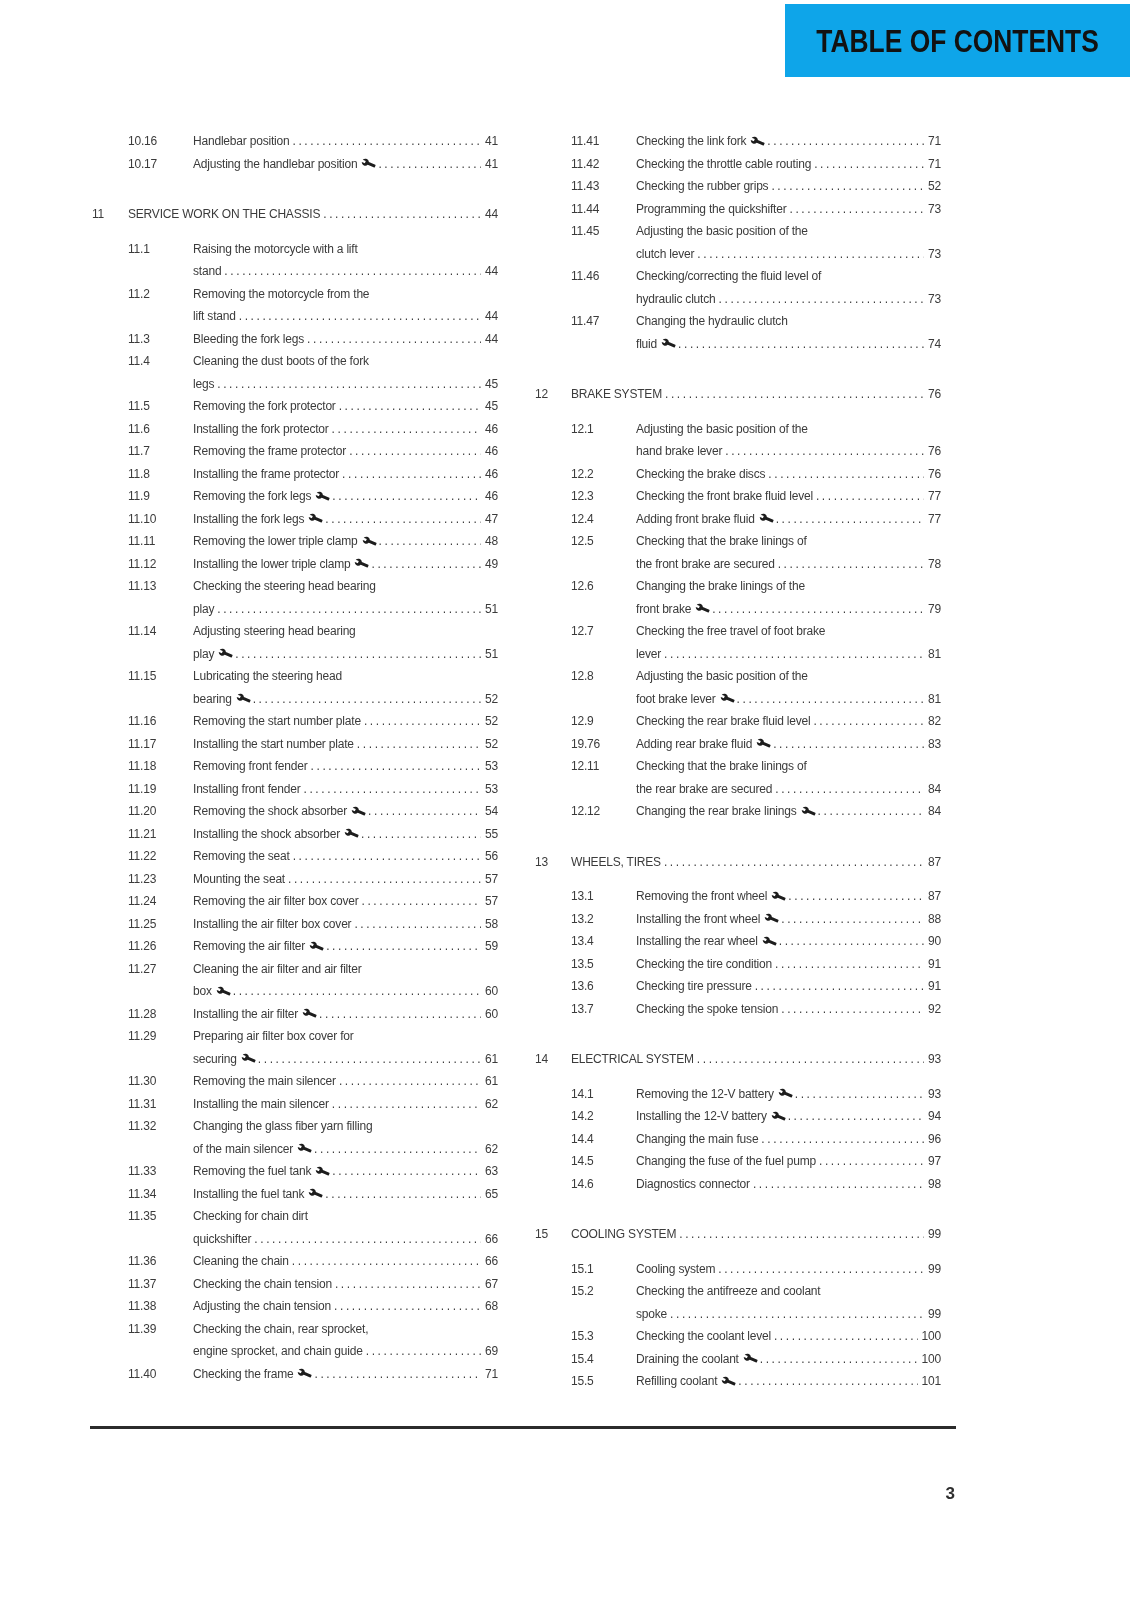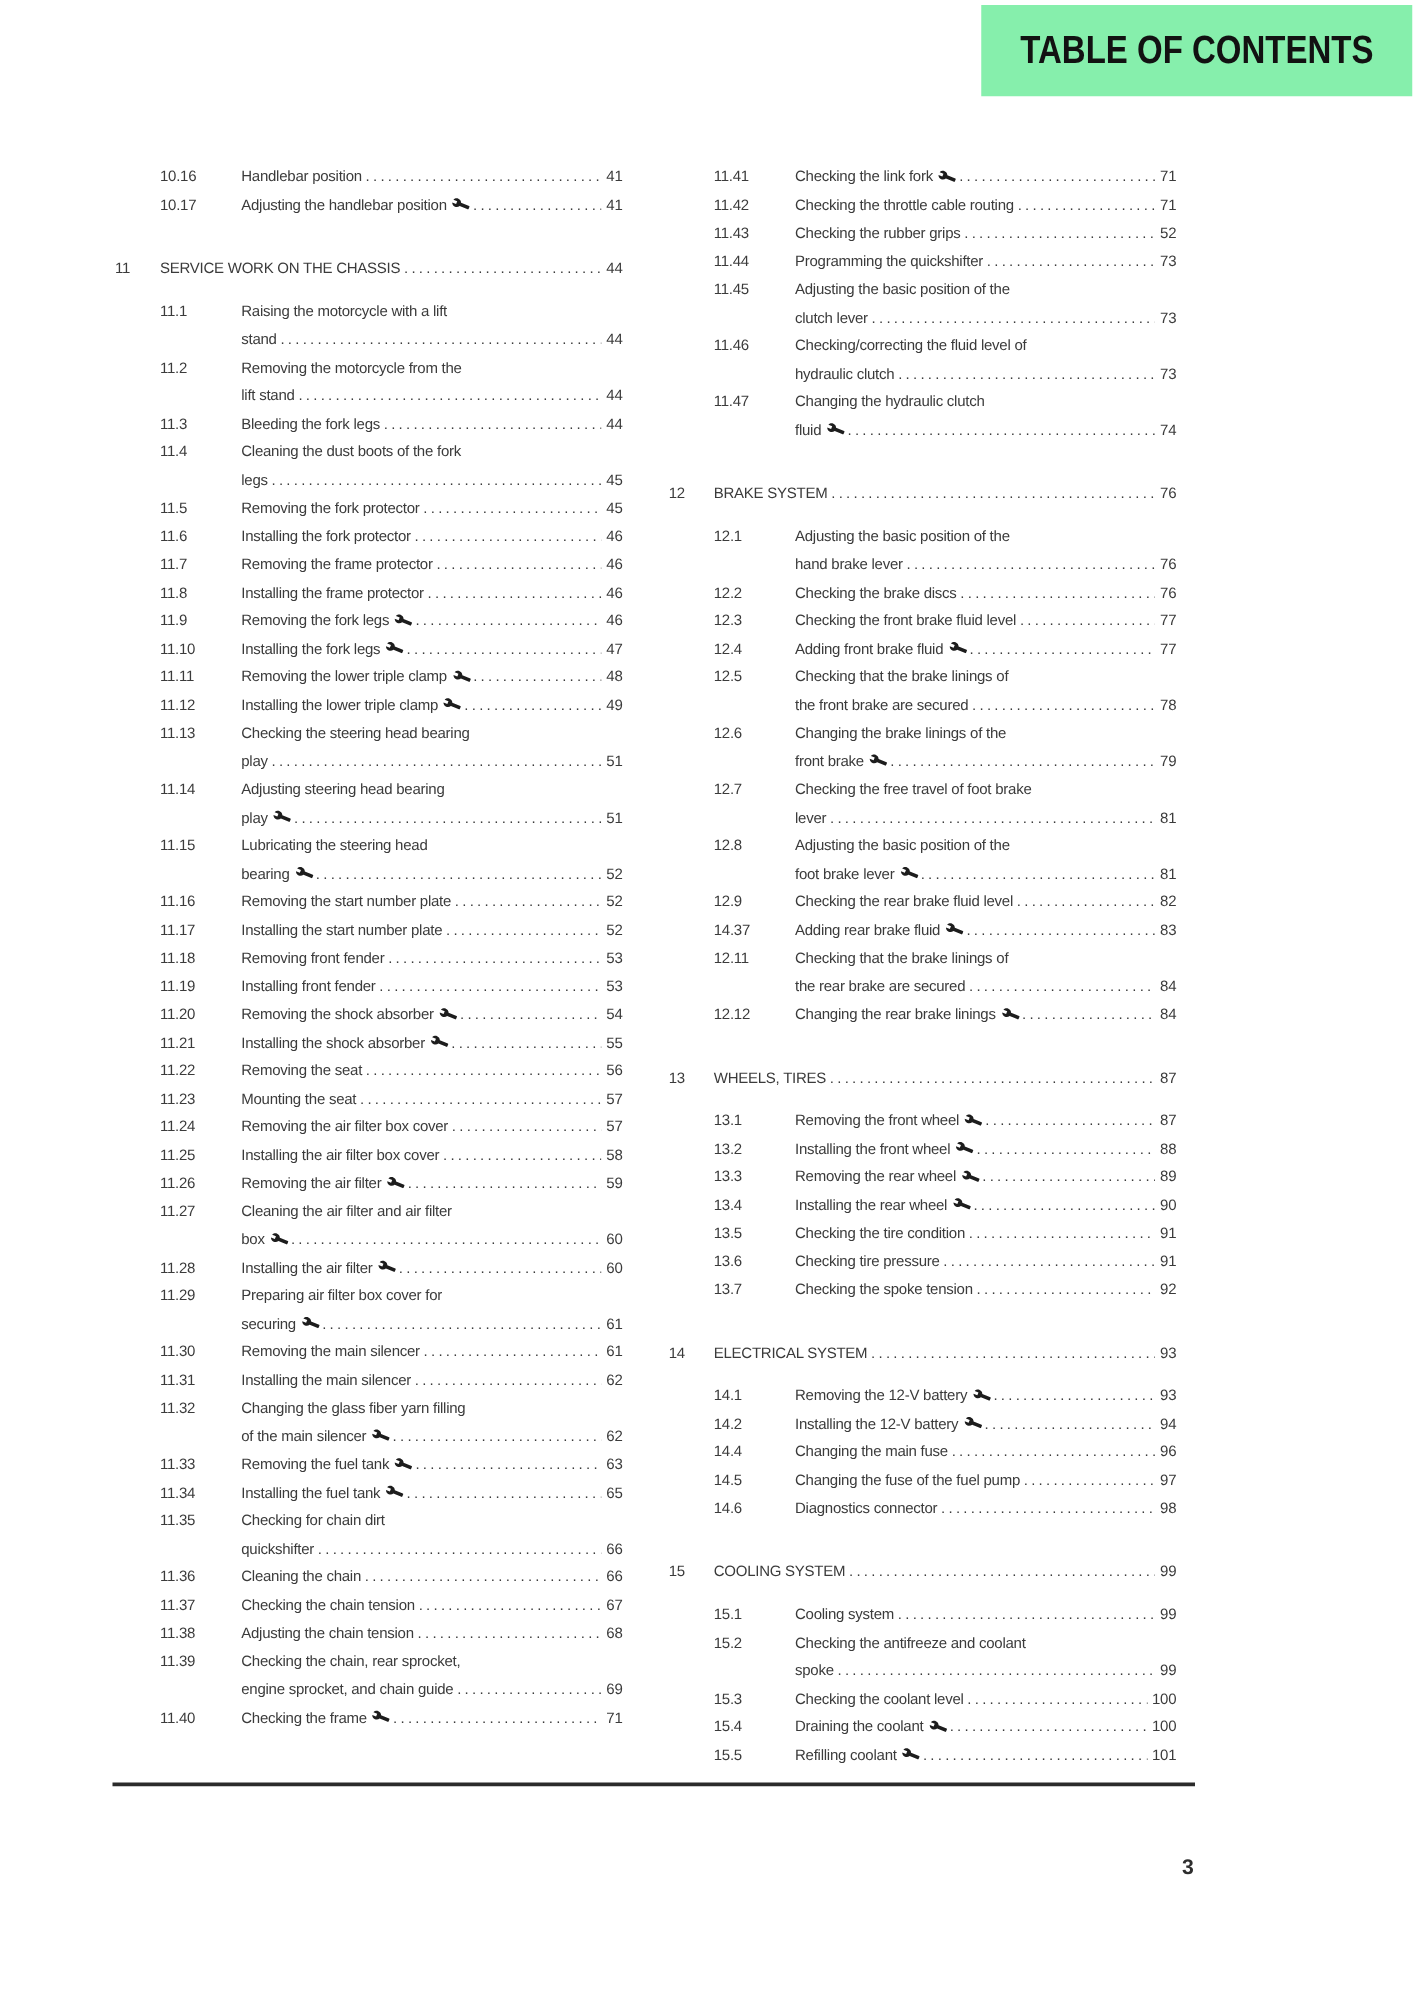--- a/index.html
+++ b/index.html
@@ -8,21 +8,21 @@
     background:#ffffff;
     position:relative;
     font-family:"Liberation Sans", sans-serif;
     color:#3b3b3b;
     overflow:hidden;
   }
 
   
   .header-box {
     position:absolute; left:785px; top:4px; width:345px; height:73px;
-    background:#86efac;
+    background:#0ea5e9;
     display:flex; align-items:center; justify-content:center;
   }
   .header-title {
     font-size:30px; font-weight:bold; color:#121212;
     letter-spacing:0px; white-space:nowrap;
     transform:scaleX(0.88) scaleY(1.05);
   }
 
   
   .toc-col {
@@ -794,21 +794,21 @@
       <span class="num">12.9</span>
       <div class="body">
         <div class="lastline">
           <span class="txt">Checking the rear brake fluid level</span>
           <span class="leader"></span>
           <span class="page">82</span>
         </div>
       </div>
     </div>
     <div class="row entry">
-      <span class="num">14.37</span>
+      <span class="num">19.76</span>
       <div class="body">
         <div class="lastline">
           <span class="txt">Adding rear brake fluid</span>
           <span class="wrench">
             <svg width="13" height="13" viewBox="0 0 24 24" fill="#1d1d1d" xmlns="http://www.w3.org/2000/svg">
               <path d="M22.7 19l-9.1-9.1c.9-2.3.4-5-1.5-6.9-2-2-5-2.4-7.4-1.3L9 6 6 9 1.6 4.7C.4 7.1.9 10.1 2.9 12.1c1.9 1.9 4.6 2.4 6.9 1.5l9.1 9.1c.4.4 1 .4 1.4 0l2.3-2.3c.5-.4.5-1.1.1-1.4z"></path>
             </svg>
           </span>
           <span class="leader"></span>
           <span class="page">83</span>
@@ -871,35 +871,20 @@
       <div class="body">
         <div class="lastline">
           <span class="txt">Installing the front wheel</span>
           <span class="wrench">
             <svg width="13" height="13" viewBox="0 0 24 24" fill="#1d1d1d" xmlns="http://www.w3.org/2000/svg">
               <path d="M22.7 19l-9.1-9.1c.9-2.3.4-5-1.5-6.9-2-2-5-2.4-7.4-1.3L9 6 6 9 1.6 4.7C.4 7.1.9 10.1 2.9 12.1c1.9 1.9 4.6 2.4 6.9 1.5l9.1 9.1c.4.4 1 .4 1.4 0l2.3-2.3c.5-.4.5-1.1.1-1.4z"></path>
             </svg>
           </span>
           <span class="leader"></span>
           <span class="page">88</span>
-        </div>
-      </div>
-    </div>
-    <div class="row entry">
-      <span class="num">13.3</span>
-      <div class="body">
-        <div class="lastline">
-          <span class="txt">Removing the rear wheel</span>
-          <span class="wrench">
-            <svg width="13" height="13" viewBox="0 0 24 24" fill="#1d1d1d" xmlns="http://www.w3.org/2000/svg">
-              <path d="M22.7 19l-9.1-9.1c.9-2.3.4-5-1.5-6.9-2-2-5-2.4-7.4-1.3L9 6 6 9 1.6 4.7C.4 7.1.9 10.1 2.9 12.1c1.9 1.9 4.6 2.4 6.9 1.5l9.1 9.1c.4.4 1 .4 1.4 0l2.3-2.3c.5-.4.5-1.1.1-1.4z"></path>
-            </svg>
-          </span>
-          <span class="leader"></span>
-          <span class="page">89</span>
         </div>
       </div>
     </div>
     <div class="row entry">
       <span class="num">13.4</span>
       <div class="body">
         <div class="lastline">
           <span class="txt">Installing the rear wheel</span>
           <span class="wrench">
             <svg width="13" height="13" viewBox="0 0 24 24" fill="#1d1d1d" xmlns="http://www.w3.org/2000/svg">

